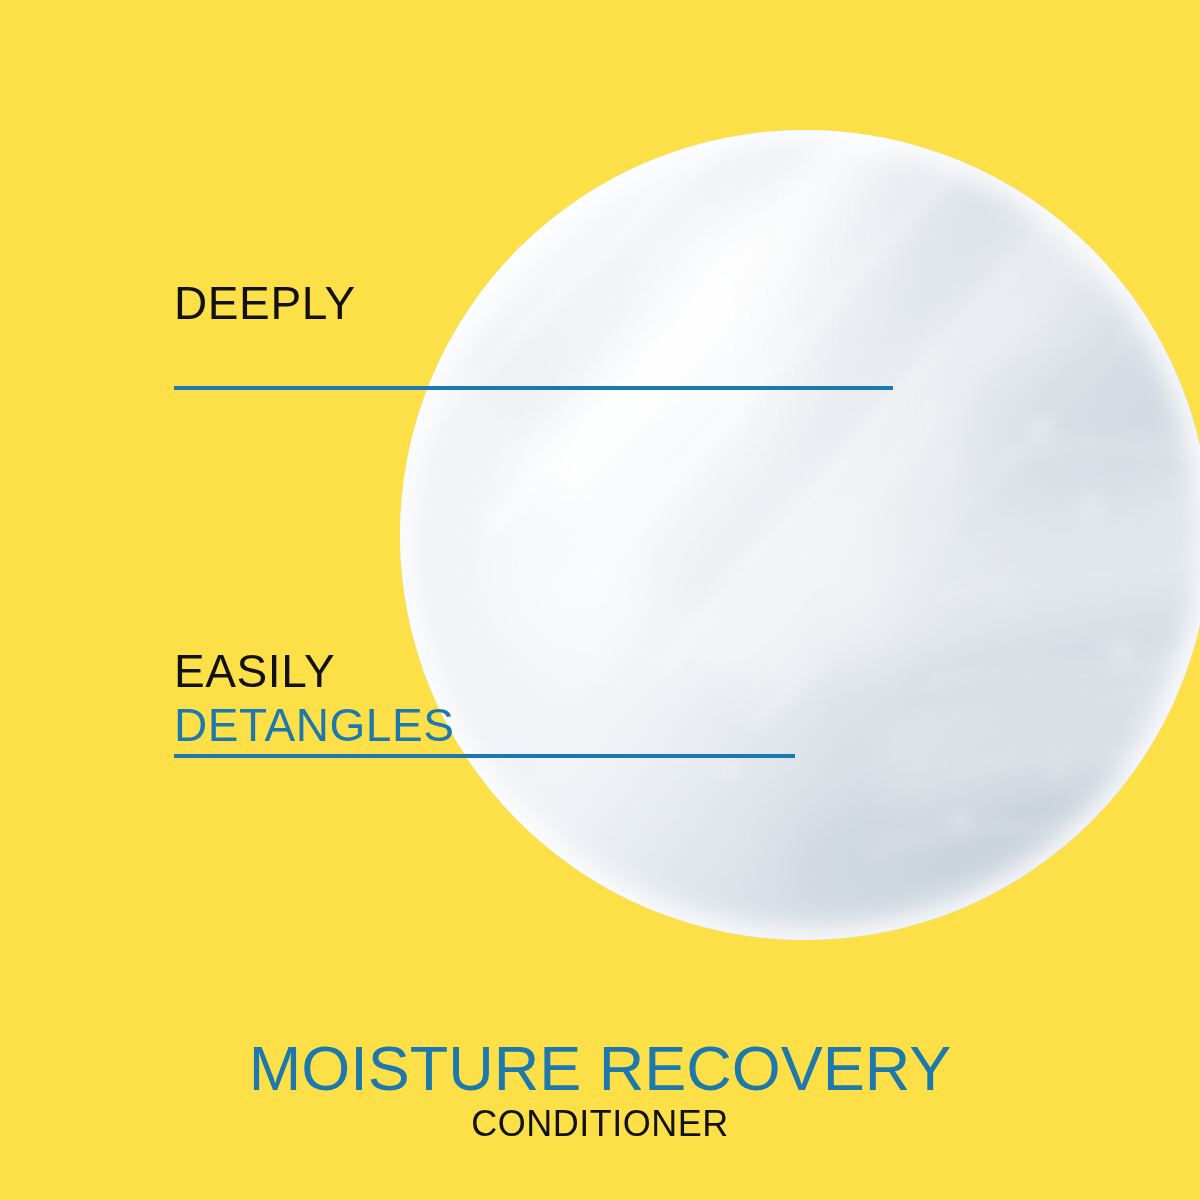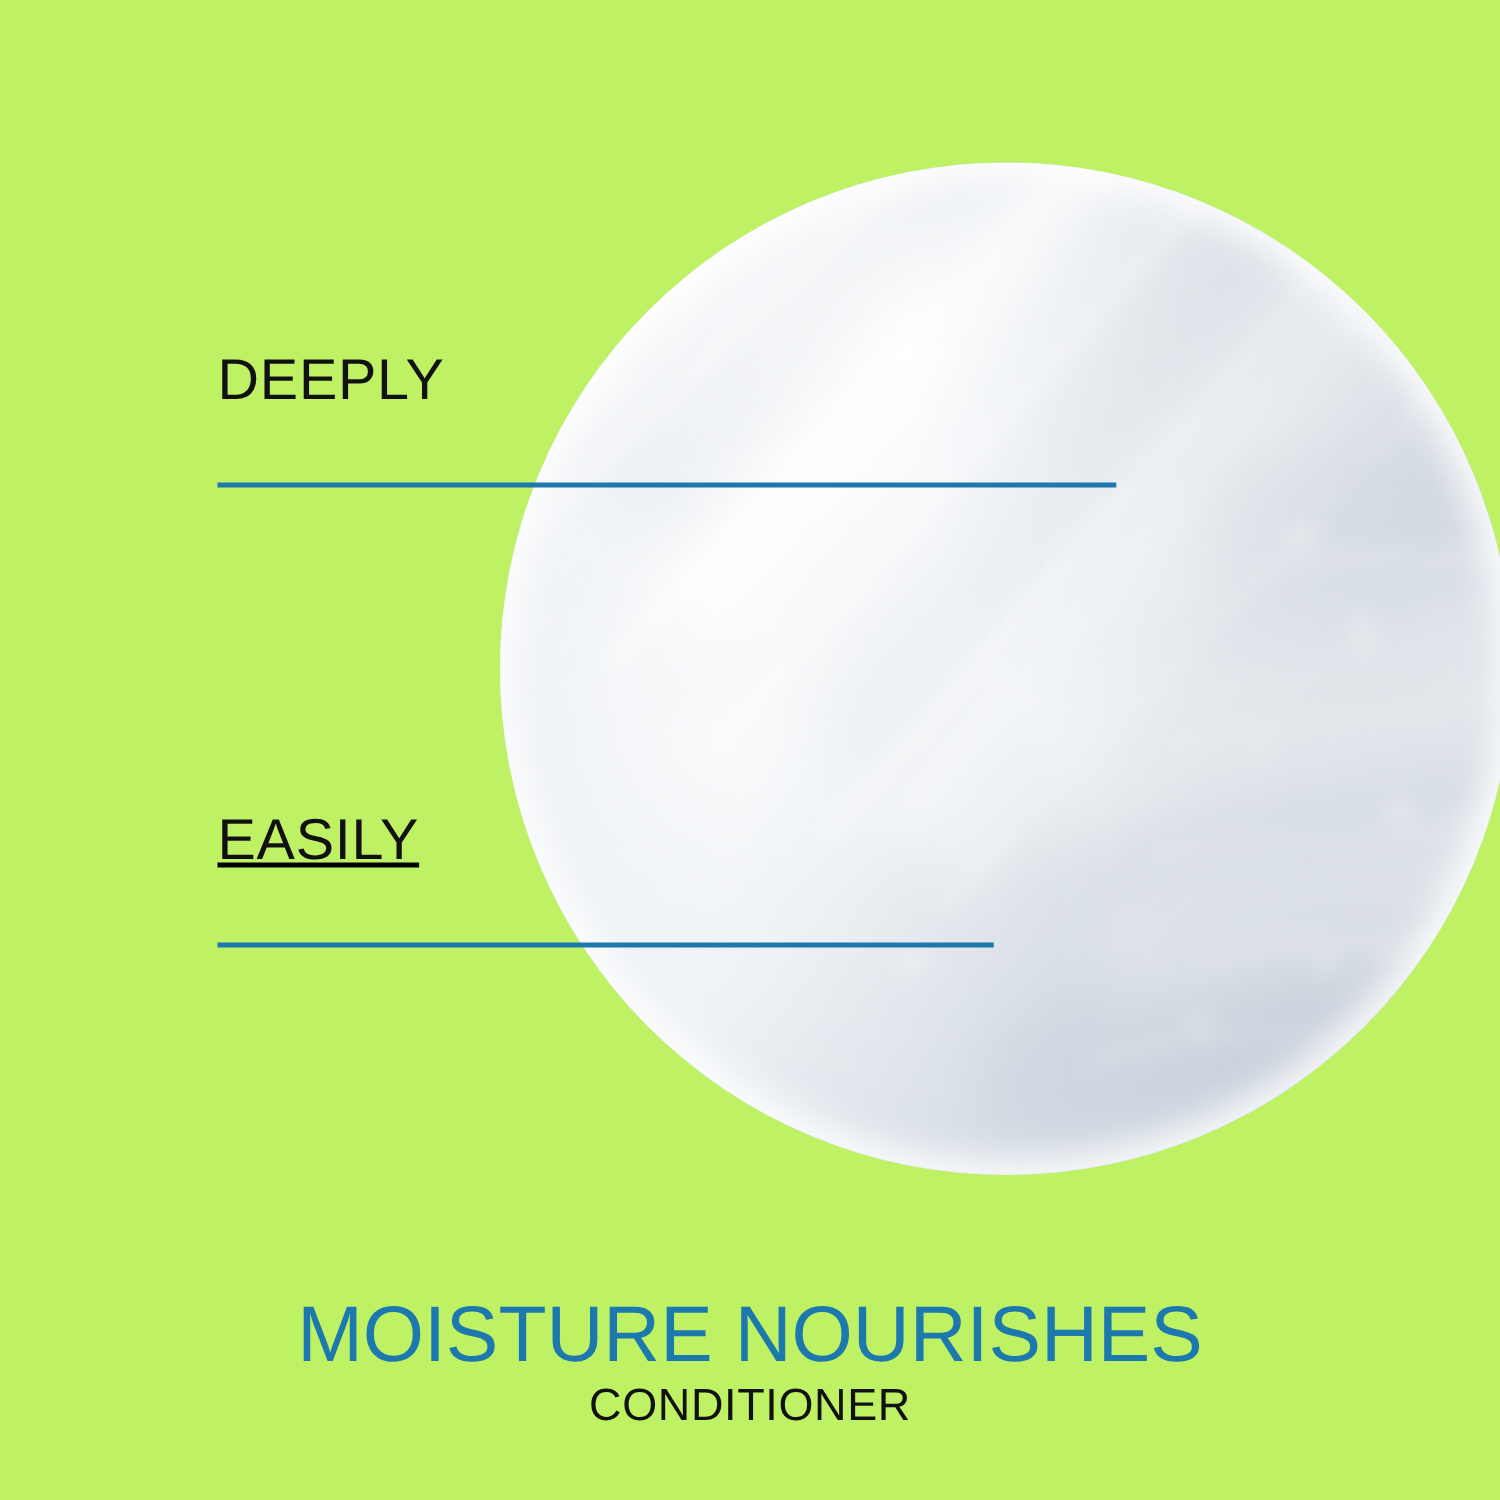--- a/index.html
+++ b/index.html
@@ -8,21 +8,21 @@
     background: #ffffff;
   }
   body {
     font-family: "Liberation Sans", sans-serif;
   }
 
   #canvas {
     position: relative;
     width: 1200px;
     height: 1200px;
-    background: #bef264;
+    background: #fde047;
     overflow: hidden;
   }
 
   
   .swatch {
     position: absolute;
     left: 400px;
     top: 130px;
     width: 810px;
     height: 810px;
@@ -46,21 +46,21 @@
     box-shadow: inset 0 0 26px 12px rgba(255,255,255,0.85);
     pointer-events: none;
   }
 
   
   .callout {
     position: absolute;
     left: 174px;
   }
   .callout-top  { top: 276px; }
-  .callout-bot  { top: 644px; text-decoration: underline; }
+  .callout-bot  { top: 644px; }
 
   .callout-line1 {
     font-size: 46px;
     line-height: 54px;
     letter-spacing: 0.6px;
     color: #111111;
     font-weight: 400;
     white-space: nowrap;
   }
   .callout-line2 {
@@ -242,21 +242,22 @@
     <div class="swatch-feather"></div>
   </div>
 
   <div class="callout callout-top">
     <div class="callout-line1">DEEPLY</div>
   </div>
   <div class="rule rule-top"></div>
 
   <div class="callout callout-bot">
     <div class="callout-line1">EASILY</div>
+    <div class="callout-line2">DETANGLES</div>
   </div>
   <div class="rule rule-bot"></div>
 
   <div class="product-title">
-    <span class="title-strong">MOISTURE</span><span class="title-light">&nbsp;</span><span class="title-light">NOURISHES</span>
+    <span class="title-strong">MOISTURE</span><span class="title-light">&nbsp;</span><span class="title-light">RECOVERY</span>
   </div>
   <div class="product-subtitle">CONDITIONER</div>
 
 </div>
 
 </body></html>

